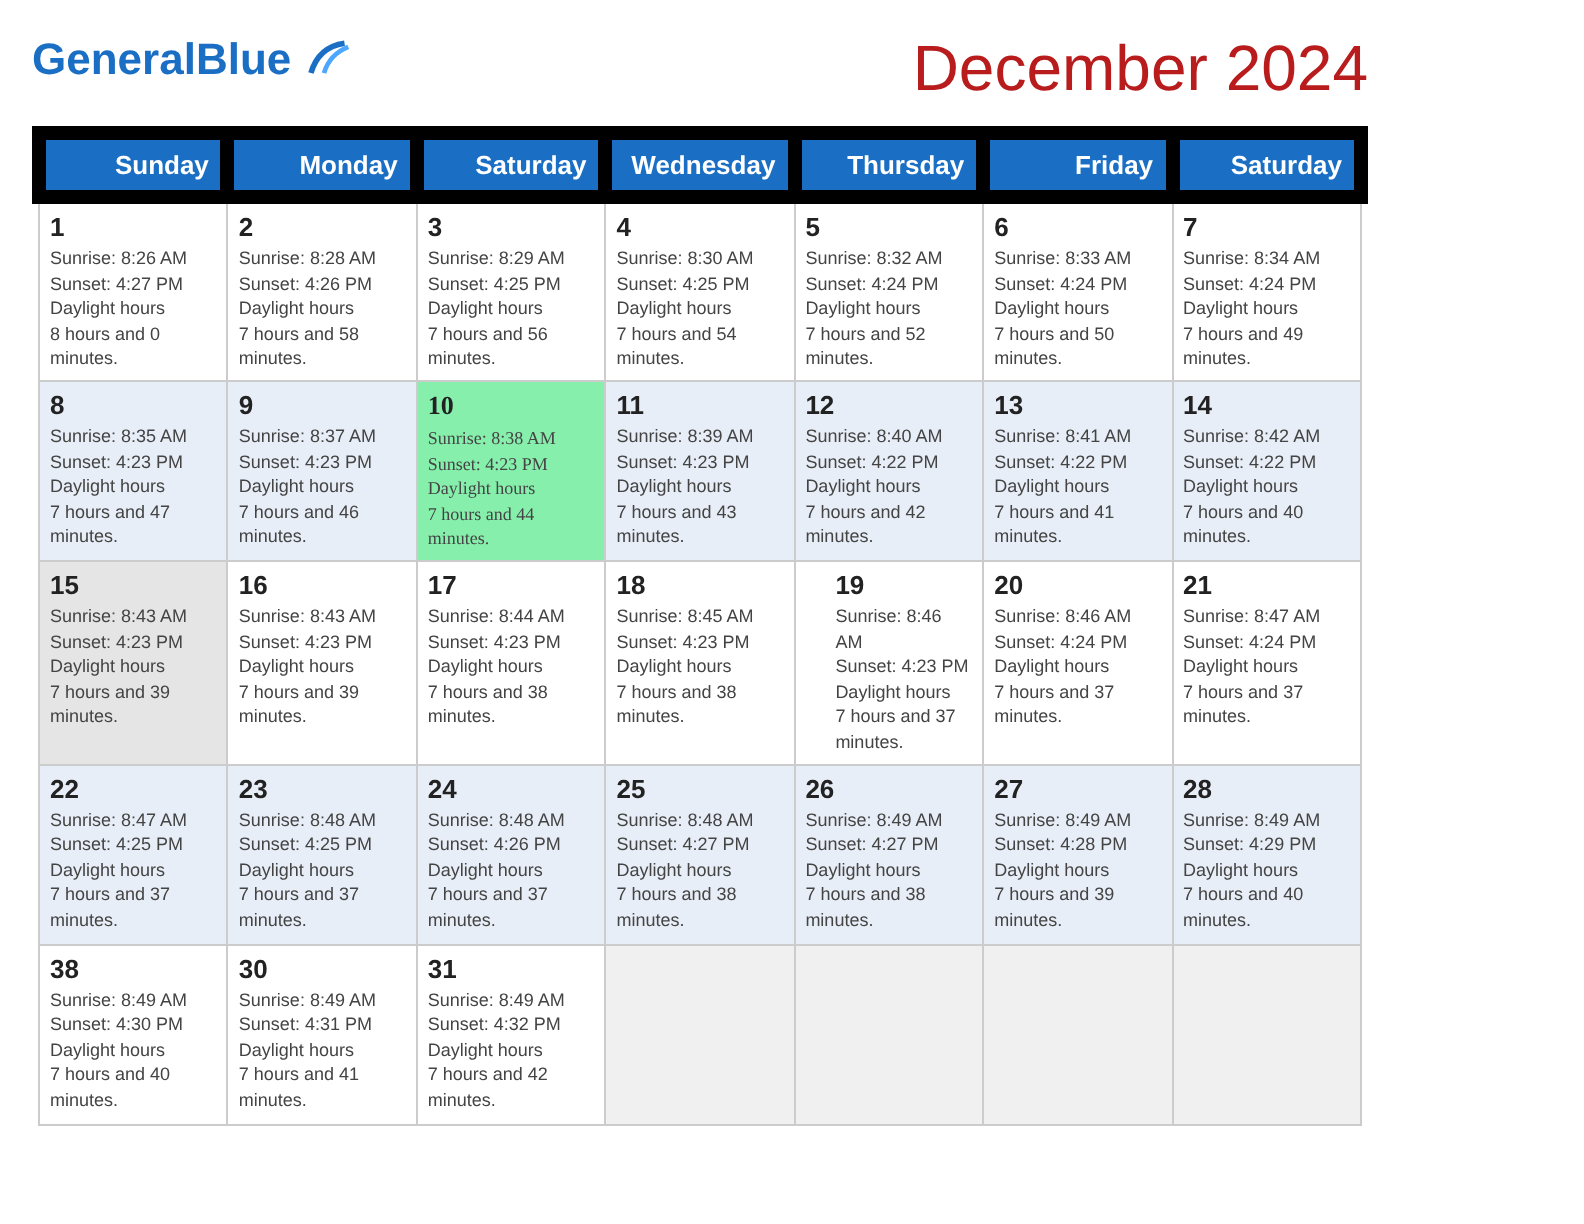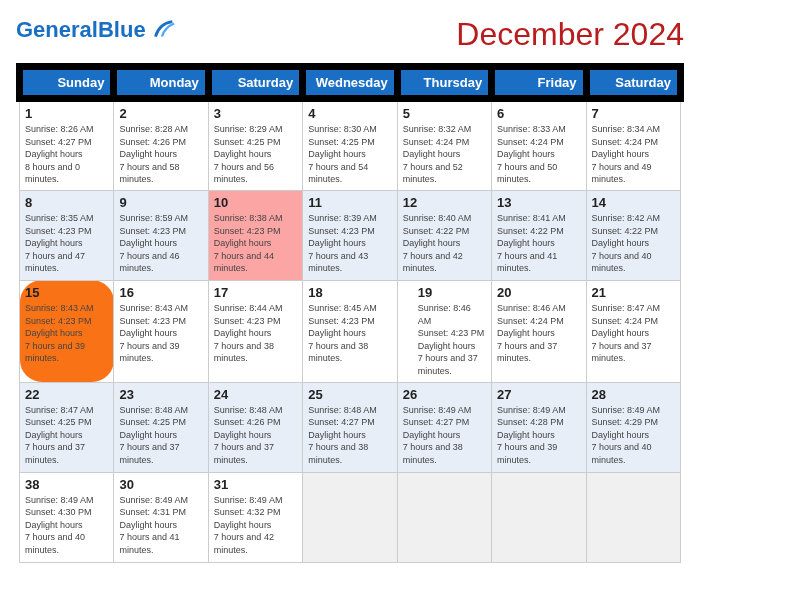--- a/index.html
+++ b/index.html
@@ -198,27 +198,27 @@
           <div class="day-info">
             <span>Sunrise: 8:35 AM</span><br>
             <span>Sunset: 4:23 PM</span><br>
             <span>Daylight hours</span><br>
             <span>7 hours and 47 minutes.</span>
           </div>
           </td>
           <td style="background: rgb(232, 238, 247);">
           <span class="day-num">9</span>
           <div class="day-info">
-            <span>Sunrise: 8:59 AM</span><br>
+            <span>Sunrise: 8:37 AM</span><br>
             <span>Sunset: 4:23 PM</span><br>
             <span>Daylight hours</span><br>
             <span>7 hours and 46 minutes.</span>
           </div>
           </td>
-          <td style="background: #fca5a5;">
+          <td style="background: #86efac; font-family: Liberation Serif, serif;">
           <span class="day-num">10</span>
           <div class="day-info">
             <span>Sunrise: 8:38 AM</span><br>
             <span>Sunset: 4:23 PM</span><br>
             <span>Daylight hours</span><br>
             <span>7 hours and 44 minutes.</span>
           </div>
           </td>
           <td style="background: rgb(232, 238, 247); margin-top: 16px;">
           <span class="day-num">11</span>
@@ -251,21 +251,21 @@
           <span class="day-num">14</span>
           <div class="day-info">
             <span>Sunrise: 8:42 AM</span><br>
             <span>Sunset: 4:22 PM</span><br>
             <span>Daylight hours</span><br>
             <span>7 hours and 40 minutes.</span>
           </div>
           </td>
         </tr>
         <tr>
-          <td style="background: #f97316; border-radius: 22px;">
+          <td style="background: #e5e5e5;">
           <span class="day-num">15</span>
           <div class="day-info">
             <span>Sunrise: 8:43 AM</span><br>
             <span>Sunset: 4:23 PM</span><br>
             <span>Daylight hours</span><br>
             <span>7 hours and 39 minutes.</span>
           </div>
           </td>
           <td style="background: rgb(255, 255, 255);">
           <span class="day-num">16</span>

